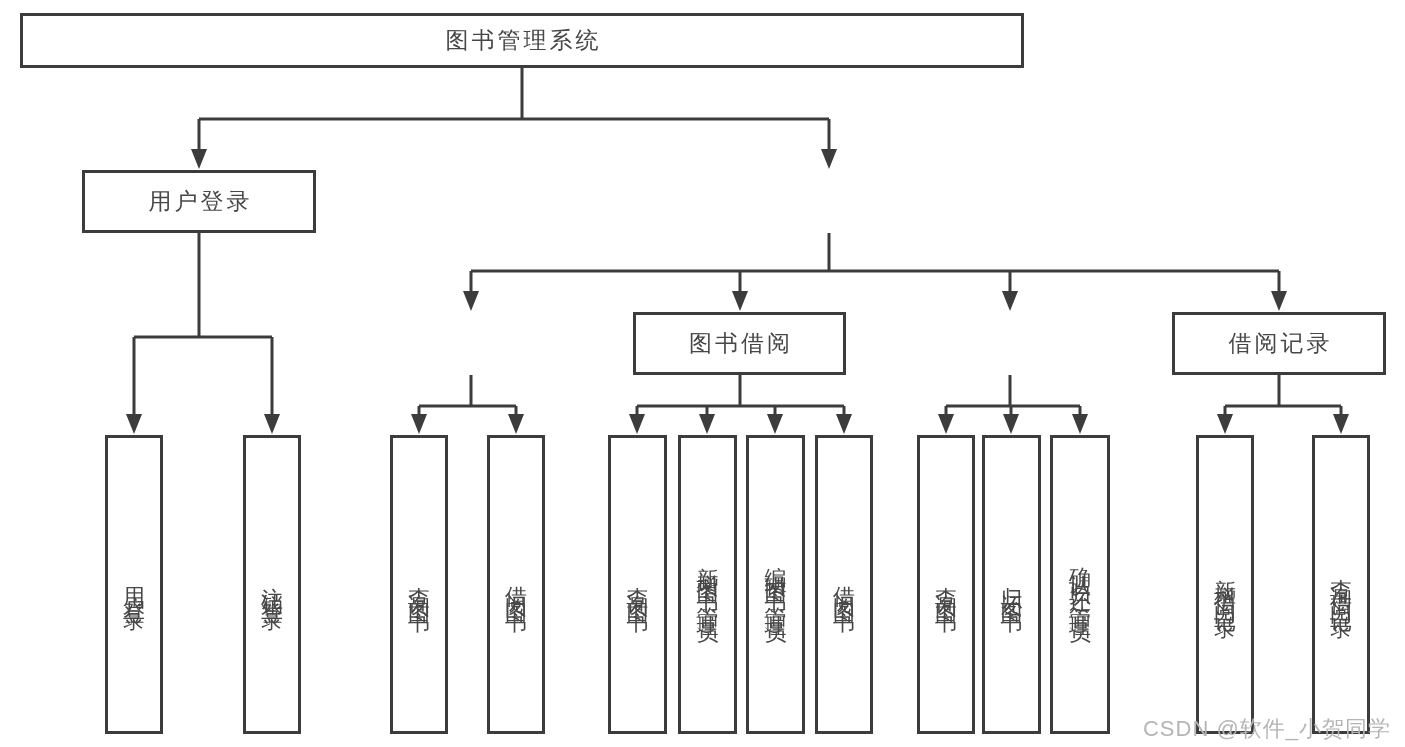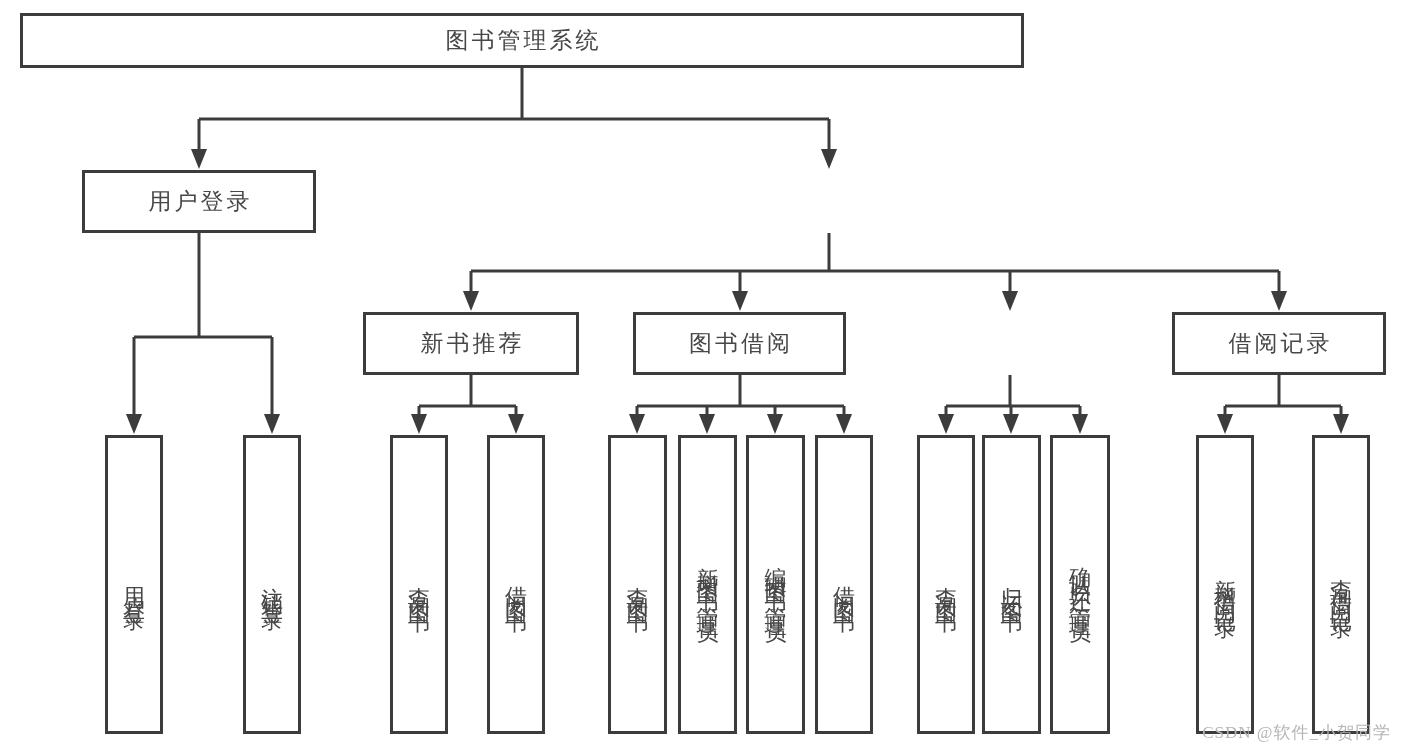--- a/index.html
+++ b/index.html
@@ -6,21 +6,21 @@
     margin: 0;
     padding: 0;
     background: #ffffff;
   }
   .canvas {
     position: relative;
     width: 1405px;
     height: 747px;
     background: #ffffff;
     overflow: hidden;
-    font-family: Liberation Serif, serif;
+    font-family: Liberation Sans, sans-serif;
   }
   .connectors {
     position: absolute;
     left: 0;
     top: 0;
     width: 1405px;
     height: 747px;
     z-index: 1;
   }
   .node {
@@ -42,21 +42,21 @@
   .v-node {
     writing-mode: vertical-rl;
     font-size: 22px;
     letter-spacing: 8px;
     line-height: 1;
   }
   .watermark {
     position: absolute;
     right: 14px;
     bottom: 3px;
-    font-size: 17px;
+    font-size: 22px;
     letter-spacing: 1px;
     color: #b5b5b5;
     z-index: 3;
     white-space: nowrap;
   }
 </style>
 </head>
 <body>
 
 <div class="canvas">
@@ -91,21 +91,20 @@
       <polygon points="1080,434 1072,414 1088,414"></polygon>
       <polygon points="1225,434 1217,414 1233,414"></polygon>
       <polygon points="1341,434 1333,414 1349,414"></polygon>
     </g>
   </svg>
 
   <div class="node h-node" style="left:20px; top:13px; width:1004px; height:55px;">图书管理系统</div>
 
   <div class="node h-node" style="left:82px; top:170px; width:234px; height:63px;">用户登录</div>
 
-  <div class="node h-node" style="left:363px; top:312px; width:216px; height:63px;">新书推荐</div>
   <div class="node h-node" style="left:633px; top:312px; width:213px; height:63px;">图书借阅</div>
   <div class="node h-node" style="left:1172px; top:312px; width:214px; height:63px;">借阅记录</div>
 
   <div class="node v-node" style="left:105px; top:435px; width:58px; height:299px;">用户登录</div>
   <div class="node v-node" style="left:243px; top:435px; width:58px; height:299px;">注销登录</div>
 
   <div class="node v-node" style="left:390px; top:435px; width:58px; height:299px;">查询图书</div>
   <div class="node v-node" style="left:487px; top:435px; width:58px; height:299px;">借阅图书</div>
 
   <div class="node v-node" style="left:608px; top:435px; width:59px; height:299px;">查询图书</div>

